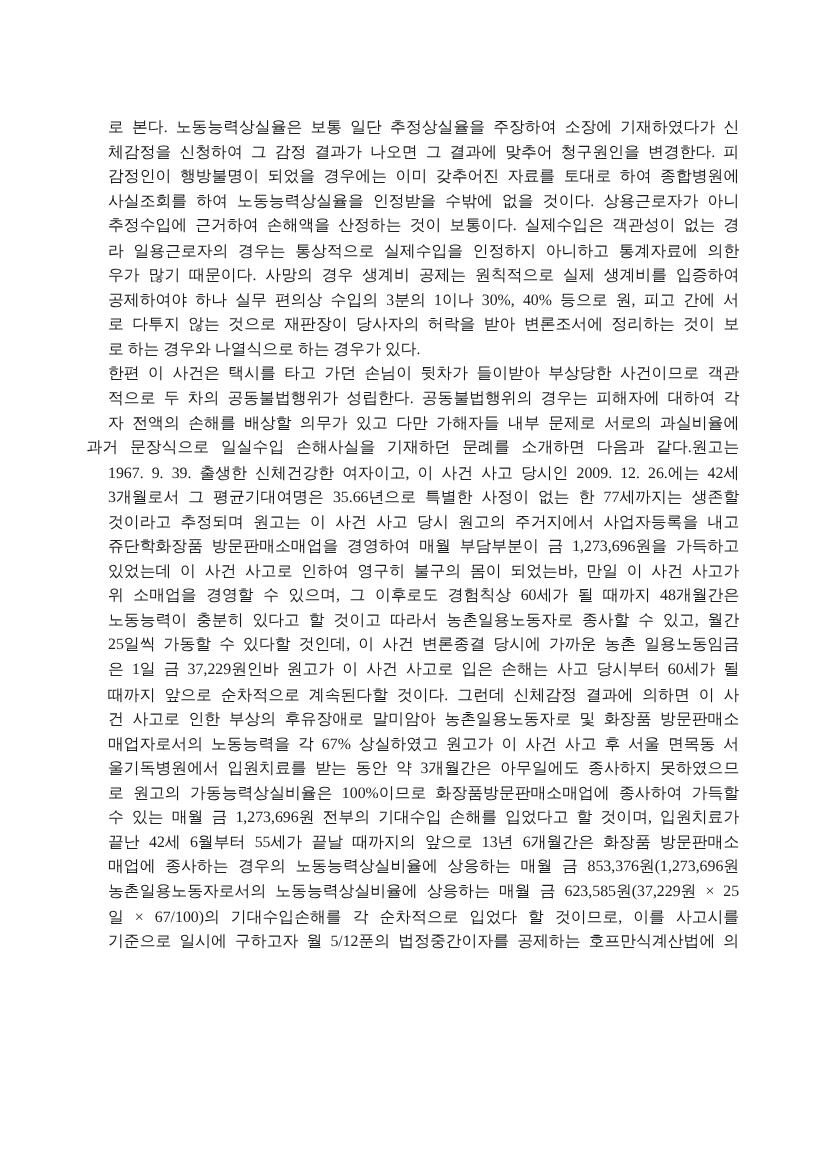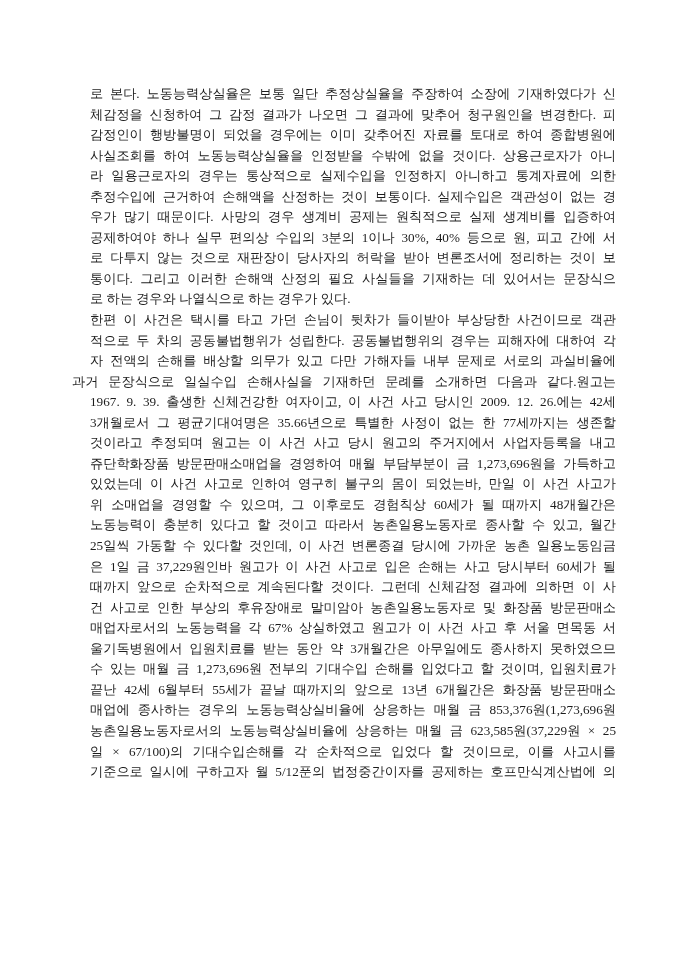--- a/index.html
+++ b/index.html
@@ -11,21 +11,21 @@
     position: relative;
     width: 680px;
     height: 962px;
     background: #ffffff;
     overflow: hidden;
     font-family: "Liberation Serif", "DejaVu Serif", serif;
   }
   .textblock {
     position: absolute;
     left: 90px;
-    top: 84px;
+    top: 96px;
     width: 526px;
   }
   .line {
     font-size: 13.2px;
     line-height: 20.55px;
     height: 20.55px;
     overflow: hidden;
     color: #1c1c1c;
     text-align: justify;
     text-align-last: left;
@@ -41,44 +41,44 @@
 </style>
 </head>
 <body>
 
 <div class="page">
   <div class="textblock" id="textblock">
       <div class="line j">로 본다. 노동능력상실율은 보통 일단 추정상실율을 주장하여 소장에 기재하였다가 신</div>
       <div class="line j">체감정을 신청하여 그 감정 결과가 나오면 그 결과에 맞추어 청구원인을 변경한다. 피</div>
       <div class="line j">감정인이 행방불명이 되었을 경우에는 이미 갖추어진 자료를 토대로 하여 종합병원에</div>
       <div class="line j">사실조회를 하여 노동능력상실율을 인정받을 수밖에 없을 것이다. 상용근로자가 아니</div>
+      <div class="line j">추정수입에 근거하여 손해액을 산정하는 것이 보통이다. 실제수입은 객관성이 없는 경</div>
       <div class="line j">라 일용근로자의 경우는 통상적으로 실제수입을 인정하지 아니하고 통계자료에 의한</div>
-      <div class="line j">추정수입에 근거하여 손해액을 산정하는 것이 보통이다. 실제수입은 객관성이 없는 경</div>
       <div class="line j">우가 많기 때문이다. 사망의 경우 생계비 공제는 원칙적으로 실제 생계비를 입증하여</div>
       <div class="line j">공제하여야 하나 실무 편의상 수입의 3분의 1이나 30%, 40% 등으로 원, 피고 간에 서</div>
       <div class="line j">로 다투지 않는 것으로 재판장이 당사자의 허락을 받아 변론조서에 정리하는 것이 보</div>
-      <div class="line j">통이다. 그리고 이러한 손해액 산정의 필요 사실들을 기재하는 데 있어서는 문장식으</div>
       <div class="line">로 하는 경우와 나열식으로 하는 경우가 있다.</div>
       <div class="line j">한편 이 사건은 택시를 타고 가던 손님이 뒷차가 들이받아 부상당한 사건이므로 객관</div>
       <div class="line j">적으로 두 차의 공동불법행위가 성립한다. 공동불법행위의 경우는 피해자에 대하여 각</div>
       <div class="line j">자 전액의 손해를 배상할 의무가 있고 다만 가해자들 내부 문제로 서로의 과실비율에</div>
       <div class="line j num"><span>과거 문장식으로 일실수입 손해사실을 기재하던 문례를 소개하면 다음과 같다.원고는</span></div>
       <div class="line j">1967. 9. 39. 출생한 신체건강한 여자이고, 이 사건 사고 당시인 2009. 12. 26.에는 42세</div>
       <div class="line j">3개월로서 그 평균기대여명은 35.66년으로 특별한 사정이 없는 한 77세까지는 생존할</div>
       <div class="line j">것이라고 추정되며 원고는 이 사건 사고 당시 원고의 주거지에서 사업자등록을 내고</div>
       <div class="line j">쥬단학화장품 방문판매소매업을 경영하여 매월 부담부분이 금 1,273,696원을 가득하고</div>
       <div class="line j">있었는데 이 사건 사고로 인하여 영구히 불구의 몸이 되었는바, 만일 이 사건 사고가</div>
       <div class="line j">위 소매업을 경영할 수 있으며, 그 이후로도 경험칙상 60세가 될 때까지 48개월간은</div>
       <div class="line j">노동능력이 충분히 있다고 할 것이고 따라서 농촌일용노동자로 종사할 수 있고, 월간</div>
       <div class="line j">25일씩 가동할 수 있다할 것인데, 이 사건 변론종결 당시에 가까운 농촌 일용노동임금</div>
       <div class="line j">은 1일 금 37,229원인바 원고가 이 사건 사고로 입은 손해는 사고 당시부터 60세가 될</div>
       <div class="line j">때까지 앞으로 순차적으로 계속된다할 것이다. 그런데 신체감정 결과에 의하면 이 사</div>
       <div class="line j">건 사고로 인한 부상의 후유장애로 말미암아 농촌일용노동자로 및 화장품 방문판매소</div>
       <div class="line j">매업자로서의 노동능력을 각 67% 상실하였고 원고가 이 사건 사고 후 서울 면목동 서</div>
       <div class="line j">울기독병원에서 입원치료를 받는 동안 약 3개월간은 아무일에도 종사하지 못하였으므</div>
+      <div class="line j">로 원고의 가동능력상실비율은 100%이므로 화장품방문판매소매업에 종사하여 가득할</div>
       <div class="line j">수 있는 매월 금 1,273,696원 전부의 기대수입 손해를 입었다고 할 것이며, 입원치료가</div>
       <div class="line j">끝난 42세 6월부터 55세가 끝날 때까지의 앞으로 13년 6개월간은 화장품 방문판매소</div>
       <div class="line j">매업에 종사하는 경우의 노동능력상실비율에 상응하는 매월 금 853,376원(1,273,696원</div>
       <div class="line j">농촌일용노동자로서의 노동능력상실비율에 상응하는 매월 금 623,585원(37,229원 × 25</div>
       <div class="line j">일 × 67/100)의 기대수입손해를 각 순차적으로 입었다 할 것이므로, 이를 사고시를</div>
       <div class="line j">기준으로 일시에 구하고자 월 5/12푼의 법정중간이자를 공제하는 호프만식계산법에 의</div>
     </div>
 </div>
 
 </body></html>

